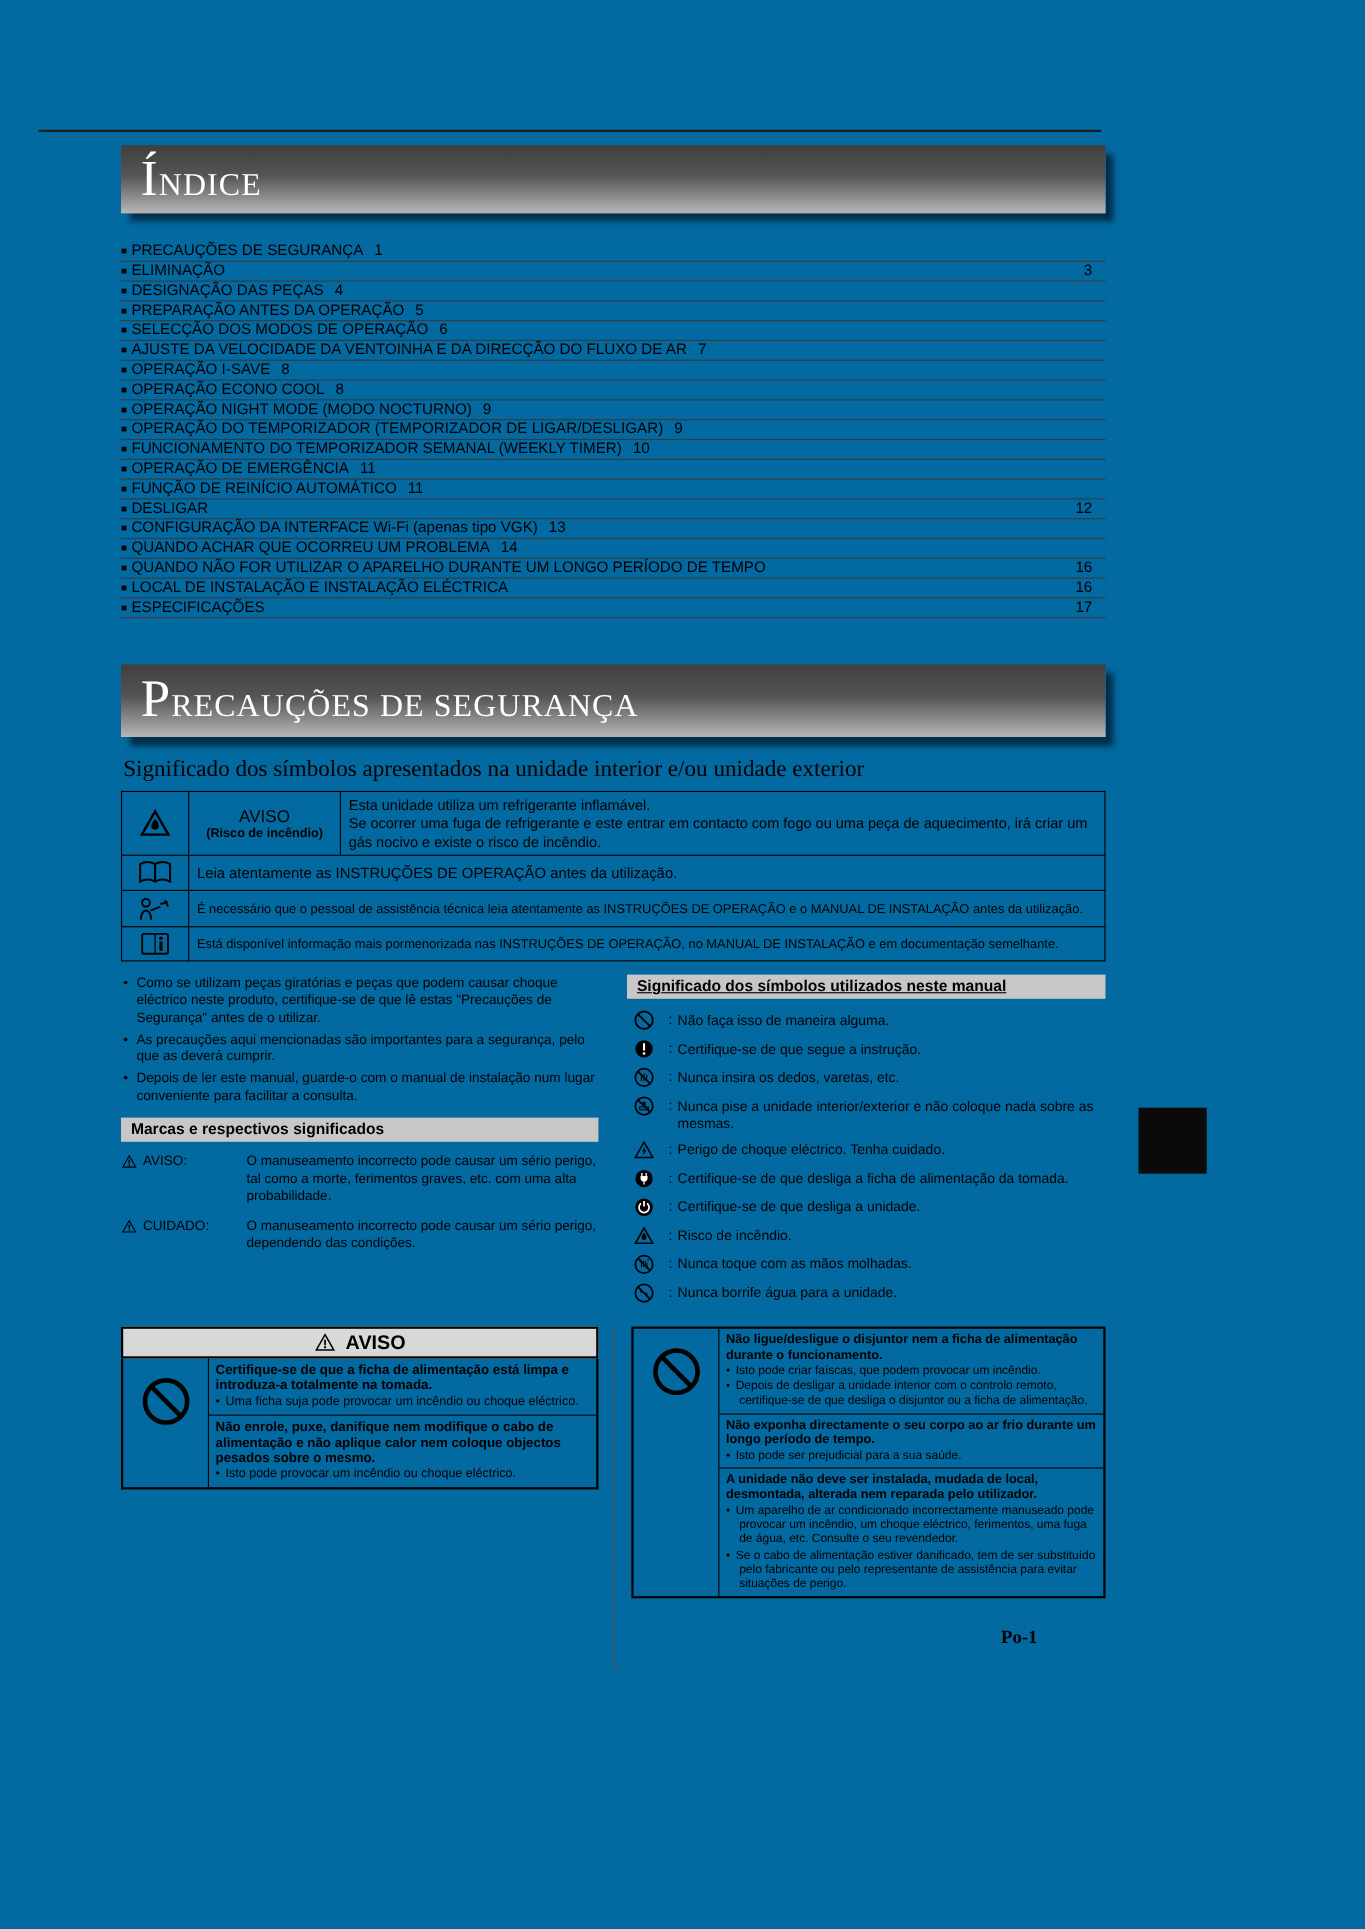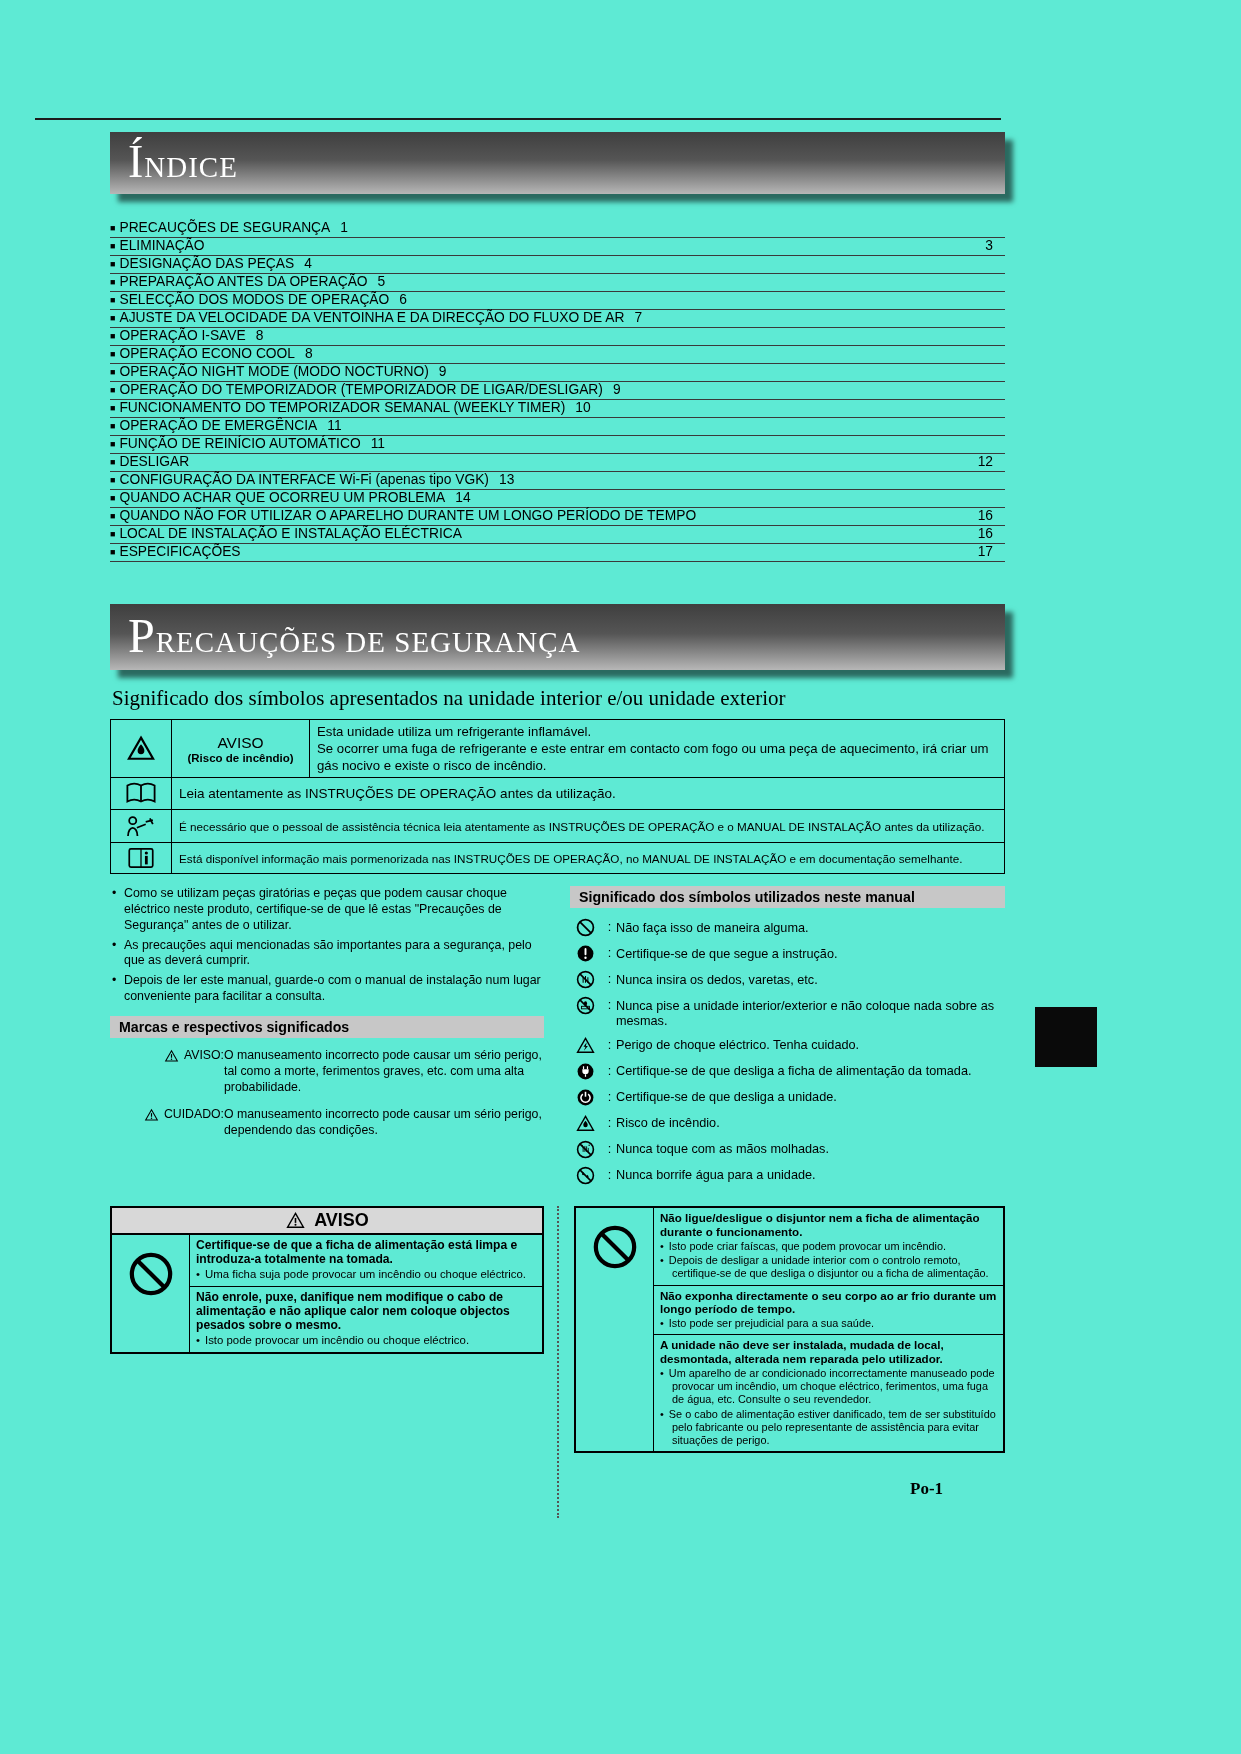--- a/index.html
+++ b/index.html
@@ -1,17 +1,17 @@
 <!DOCTYPE html>
 <html><head>
 <meta charset="utf-8">
 <style>
   * { margin:0; padding:0; box-sizing:border-box; }
   body { background:#fff; font-family:"Liberation Sans", sans-serif; color:#000; }
-  .page { position:relative; width:1241px; height:1754px; background:#5eead4; overflow:hidden; }
+  .page { position:relative; width:1241px; height:1754px; background:#0369a1; overflow:hidden; }
 
   .top-rule { position:absolute; left:35px; top:118px; width:966px; height:2px; background:#1c1c1c; }
   .content { position:absolute; left:110px; top:132px; width:895px; }
 
   .banner {
     height:62px;
     background:linear-gradient(180deg,#3f3f3f 0%,#555 45%,#b7b7b7 100%);
     box-shadow:8px 8px 5px rgba(0,0,0,0.55);
     color:#fff;
     font-family:"Liberation Serif", serif;
@@ -51,24 +51,24 @@
   .i-binfo  { width:32px; height:24px; }
 
   .two-col { display:flex; gap:26px; margin-top:12px; }
   .col-left  { width:434px; }
   .col-right { width:435px; }
 
   .note { display:flex; font-size:12.4px; line-height:1.27; margin-bottom:4px; }
   .note-dot { flex:0 0 14px; padding-left:2px; }
 
   .gray-bar { background:#c7c7c7; font-weight:bold; font-size:14.2px; padding:3px 9px; margin:11px 0 10px; }
-  .col-right .gray-bar { margin-top:0; }
+  .col-right .gray-bar { margin-top:0;text-decoration:underline; }
 
   .mark-row { display:flex; font-size:12.3px; line-height:1.3; margin-bottom:11px; }
-  .mark-term { flex:0 0 114px; display:flex; gap:5px; align-items:flex-start;justify-content:flex-end; }
+  .mark-term { flex:0 0 114px; display:flex; gap:5px; align-items:flex-start; }
   .mark-icon { width:15px; height:14px; display:inline-block; margin-top:1px; }
   .mark-icon svg { width:100%; height:100%; display:block; }
   .mark-def { flex:1; }
 
   .sym-row { display:flex; align-items:flex-start; margin-bottom:6px; font-size:12.7px; line-height:1.22; }
   .sym-icon { flex:0 0 20px; height:20px; margin:0 7px 0 6px; }
   .sym-icon svg { width:19px; height:19px; display:block; }
   .sym-colon { flex:0 0 13px; text-align:center; padding-top:2px; }
   .sym-text { flex:1; padding-top:2.5px; }
 

